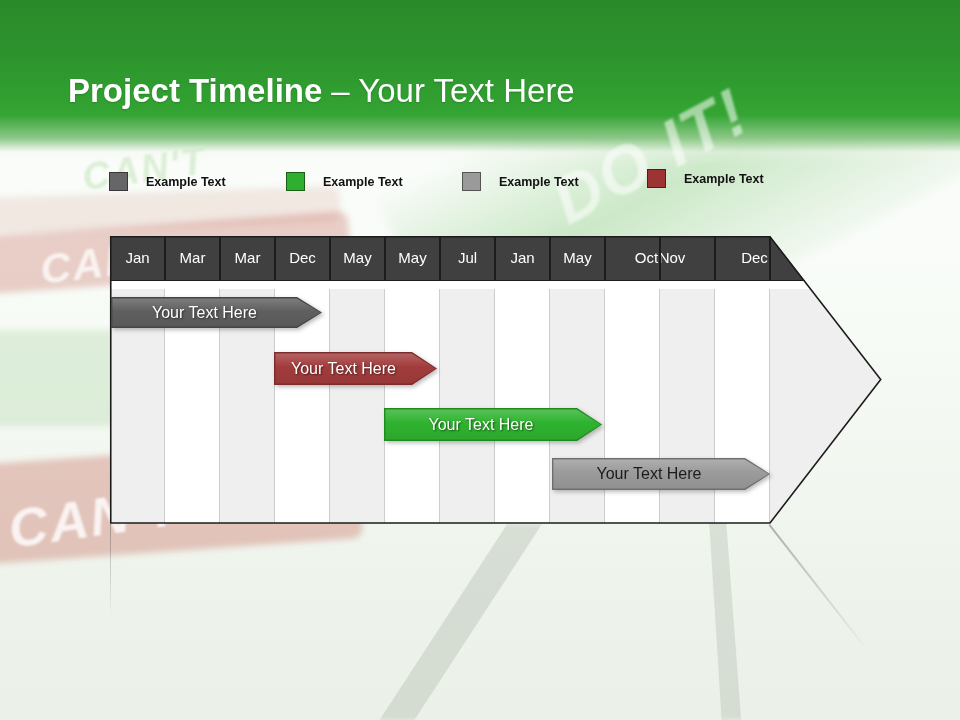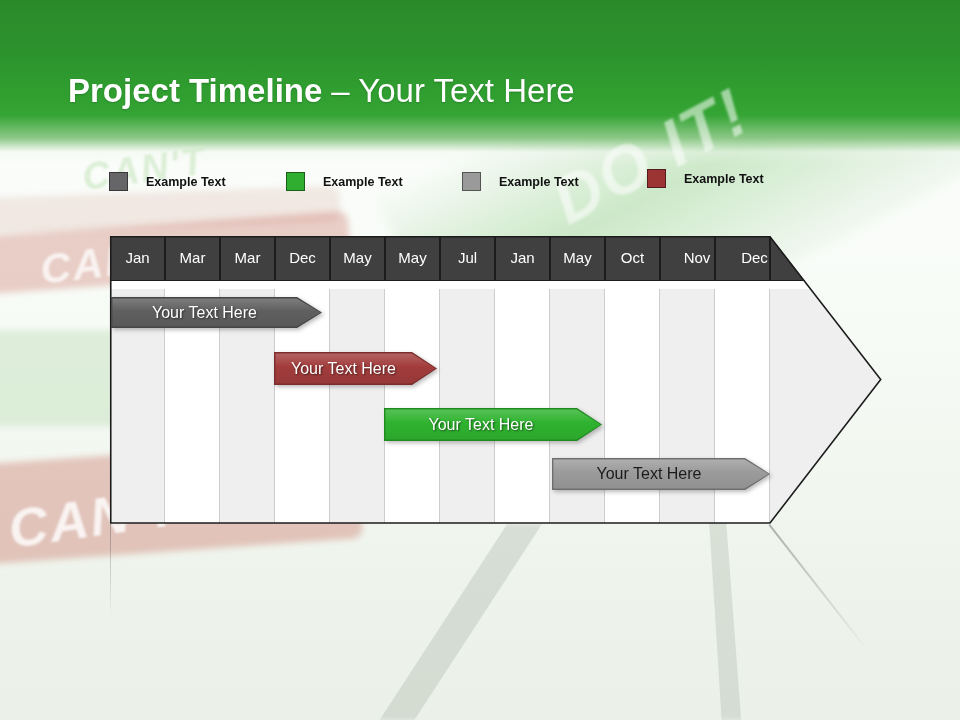--- a/index.html
+++ b/index.html
@@ -133,22 +133,22 @@
       <div class="tl-green" id="tl-green" style="background: #404040; text-decoration: underline;">
           <div class="tl-month" style="left: 0px; width: 55px;">Jan</div>
           <div class="tl-month" style="left: 55px; width: 55px;">Mar</div>
           <div class="tl-month" style="left: 110px; width: 55px;">Mar</div>
           <div class="tl-month" style="left: 165px; width: 55px;">Dec</div>
           <div class="tl-month" style="left: 220px; width: 55px;">May</div>
           <div class="tl-month" style="left: 275px; width: 55px;">May</div>
           <div class="tl-month" style="left: 330px; width: 55px;">Jul</div>
           <div class="tl-month" style="left: 385px; width: 55px;">Jan</div>
           <div class="tl-month" style="left: 440px; width: 55px;">May</div>
-          <div class="tl-month" style="left: 495px; width: 55px;">Oct</div>
-          <div class="tl-month" style="left: 550px; width: 74px;">Nov</div>
+          <div class="tl-month" style="left: 509px; width: 55px;">Oct</div>
+          <div class="tl-month" style="left: 525px; width: 74px;">Nov</div>
           <div class="tl-month" style="left: 605px; width: 55px; margin-left: 12px;">Dec</div>
           <div class="tl-sep" style="left: 54px;"></div>
           <div class="tl-sep" style="left: 109px;"></div>
           <div class="tl-sep" style="left: 164px;"></div>
           <div class="tl-sep" style="left: 219px;"></div>
           <div class="tl-sep" style="left: 274px;"></div>
           <div class="tl-sep" style="left: 329px;"></div>
           <div class="tl-sep" style="left: 384px;"></div>
           <div class="tl-sep" style="left: 439px;"></div>
           <div class="tl-sep" style="left: 494px;"></div>

